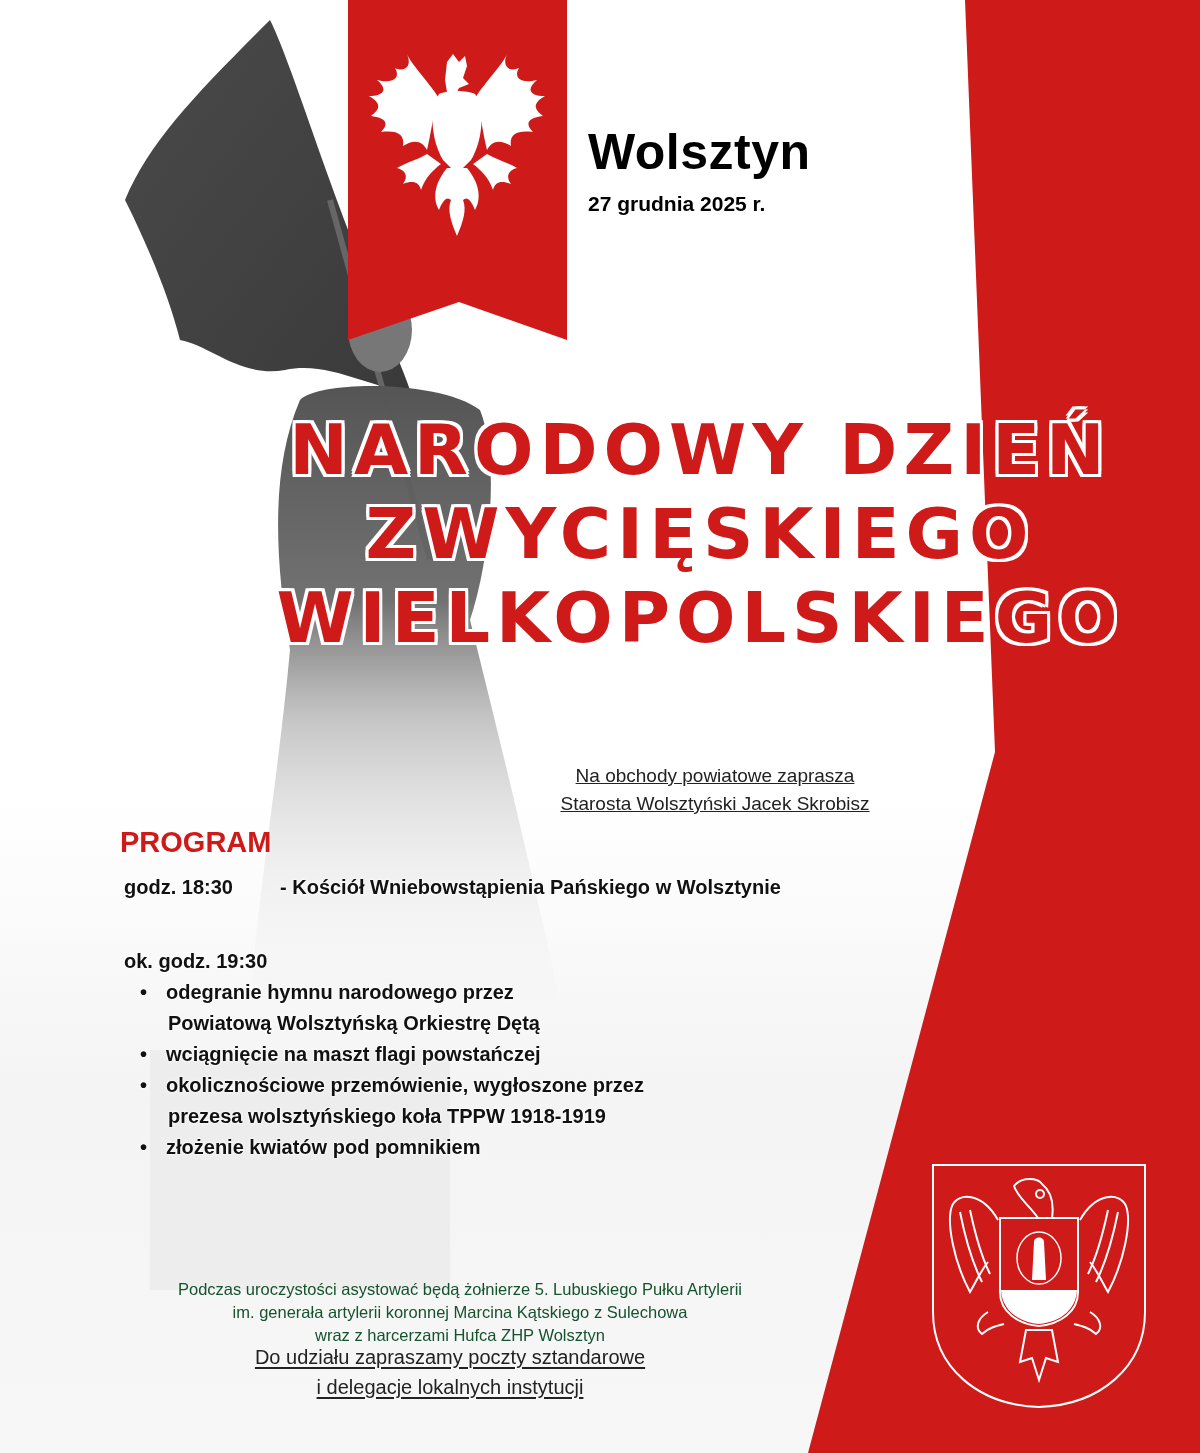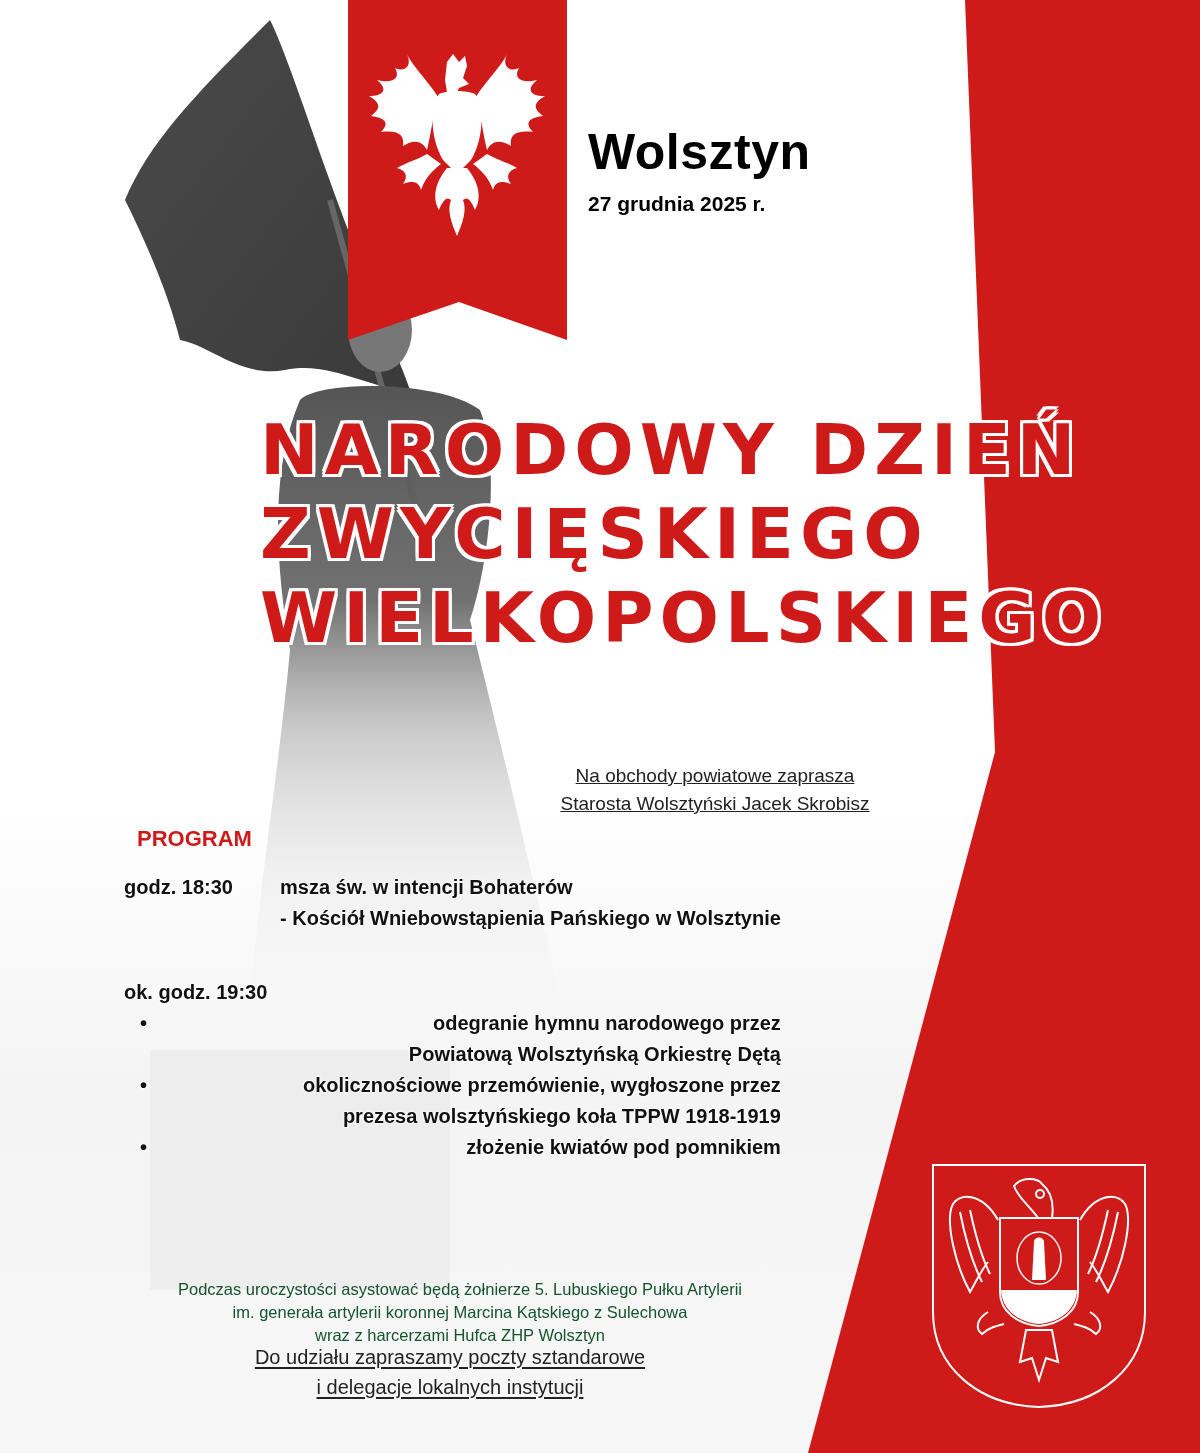--- a/index.html
+++ b/index.html
@@ -5,38 +5,38 @@
   html, body { margin: 0; padding: 0; }
   body { width: 1200px; height: 1453px; position: relative; overflow: hidden; background: #ffffff; font-family: "DejaVu Sans", sans-serif; }
   .bg-white-fade { position: absolute; left: 0; top: 0; width: 1200px; height: 1453px; background: linear-gradient(180deg, #ffffff 0%, #ffffff 55%, #f4f4f4 75%, #f7f7f7 100%); }
   .red-panel { position: absolute; left: 0; top: 0; width: 1200px; height: 1453px; }
   .statue { position: absolute; left: 0; top: 0; width: 1200px; height: 1453px; }
   .banner { position: absolute; left: 348px; top: 0; width: 219px; height: 340px; }
   .eagle { position: absolute; left: 367px; top: 50px; width: 180px; height: 190px; }
   .event-info { position: absolute; left: 588px; top: 122px; color: #000; }
   .city { font-family: "Liberation Sans", sans-serif; font-weight: bold; font-size: 50px; line-height: 60px; letter-spacing: 0.5px; }
   .date, .time { font-family: "Liberation Sans", sans-serif; font-weight: bold; font-size: 21px; line-height: 44px; }
-  .title { position: absolute; left: 260px; top: 408px; width: 900px; text-align: left; }
+  .title { position: absolute; left: 260px; top: 408px; width: 900px; text-align: center; }
   .title-line { display: block; font-family: "DejaVu Sans", sans-serif; font-weight: bold; font-size: 70px; line-height: 84px; letter-spacing: 6px; color: #cf1a1a; text-transform: uppercase;
     text-shadow: -3px -3px 0 #fff, 3px -3px 0 #fff, -3px 3px 0 #fff, 3px 3px 0 #fff, 0 -3px 0 #fff, 0 3px 0 #fff, -3px 0 0 #fff, 3px 0 0 #fff; }
   .title-line.l1 { margin-right: 20px; }
   .title-line.l2 { margin-right: 20px; }
   .title-line.l3 { margin-right: 20px; }
   .title-line.l4 { margin-right: 20px; }
   .invite { position: absolute; left: 500px; top: 762px; width: 430px; text-align: center; font-family: "Liberation Sans", sans-serif; font-size: 19px; line-height: 28px; color: #222; text-decoration: underline; }
-  .program-heading { position: absolute; left: 137px; top: 826px; font-family: "Liberation Sans", sans-serif; font-weight: bold; font-size: 22px; color: #cf1a1a; text-shadow: 0 0 3px #fff, 0 0 3px #fff; }
+  .program-heading { position: absolute; left: 120px; top: 826px; font-family: "Liberation Sans", sans-serif; font-weight: bold; font-size: 29px; color: #cf1a1a; text-shadow: 0 0 3px #fff, 0 0 3px #fff; }
   .program { position: absolute; left: 124px; top: 872px; font-family: "Liberation Sans", sans-serif; font-weight: bold; font-size: 20px; line-height: 31px; color: #111; text-shadow: 0 0 3px #fff, 0 0 3px #fff; }
   .prog-row { display: flex; }
   .prog-time { white-space: pre; }
   .prog-desc { display: flex; flex-direction: column; }
   .row1 .prog-time { width: 156px; }
   .row2 { margin-top: 43px; }
   .row2 .prog-time { width: 186px; }
   .bullets { list-style: none; margin: 0; padding: 0 0 0 16px; }
-  .bullets li { position: relative; padding-left: 26px; text-align: right; }
+  .bullets li { position: relative; padding-left: 26px; }
   .bullets li::before { content: "\2022"; position: absolute; left: 0; top: 0; }
   .bullets .sub { display: block; padding-left: 2px; }
   .note { position: absolute; left: 100px; top: 1278px; width: 720px; text-align: center; font-family: "Liberation Sans", sans-serif; font-size: 16.5px; line-height: 23px; color: #14532d; }
   .closing { position: absolute; left: 120px; top: 1342px; width: 660px; text-align: center; font-family: "Liberation Sans", sans-serif; font-size: 20px; line-height: 30px; color: #222; }
   .closing span { text-decoration: underline; text-underline-offset: 3px; display: block; }
   .coat { position: absolute; left: 930px; top: 1162px; width: 218px; height: 248px; }
 </style>
 </head>
 <body>
 
@@ -109,31 +109,33 @@
   <div>Na obchody powiatowe zaprasza</div>
   <div>Starosta Wolsztyński Jacek Skrobisz</div>
 </div>
 
 <div class="program-heading">PROGRAM</div>
 
 <div class="program">
   <div class="prog-row row1">
     <div class="prog-time">godz. 18:30</div>
     <div class="prog-desc">
-      <span>msza św. w intencji Bohaterów</span>
       <span>- Kościół Wniebowstąpienia Pańskiego w Wolsztynie</span>
     </div>
   </div>
   <div class="prog-row row2">
     <div class="prog-time">ok. godz. 19:30</div>
   </div>
   <ul class="bullets">
     <li>
       <span>odegranie hymnu narodowego przez</span>
       <span class="sub">Powiatową Wolsztyńską Orkiestrę Dętą</span>
+    </li>
+    <li>
+      <span>wciągnięcie na maszt flagi powstańczej</span>
     </li>
     <li>
       <span>okolicznościowe przemówienie, wygłoszone przez</span>
       <span class="sub">prezesa wolsztyńskiego koła TPPW 1918-1919</span>
     </li>
     <li>
       <span>złożenie kwiatów pod pomnikiem</span>
     </li>
   </ul>
 </div>

